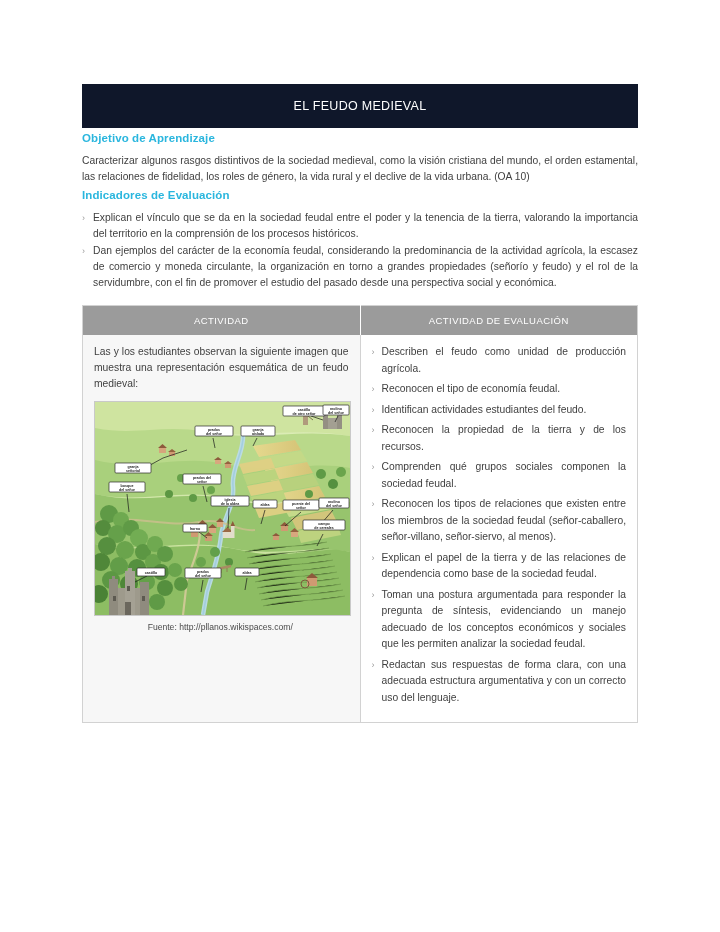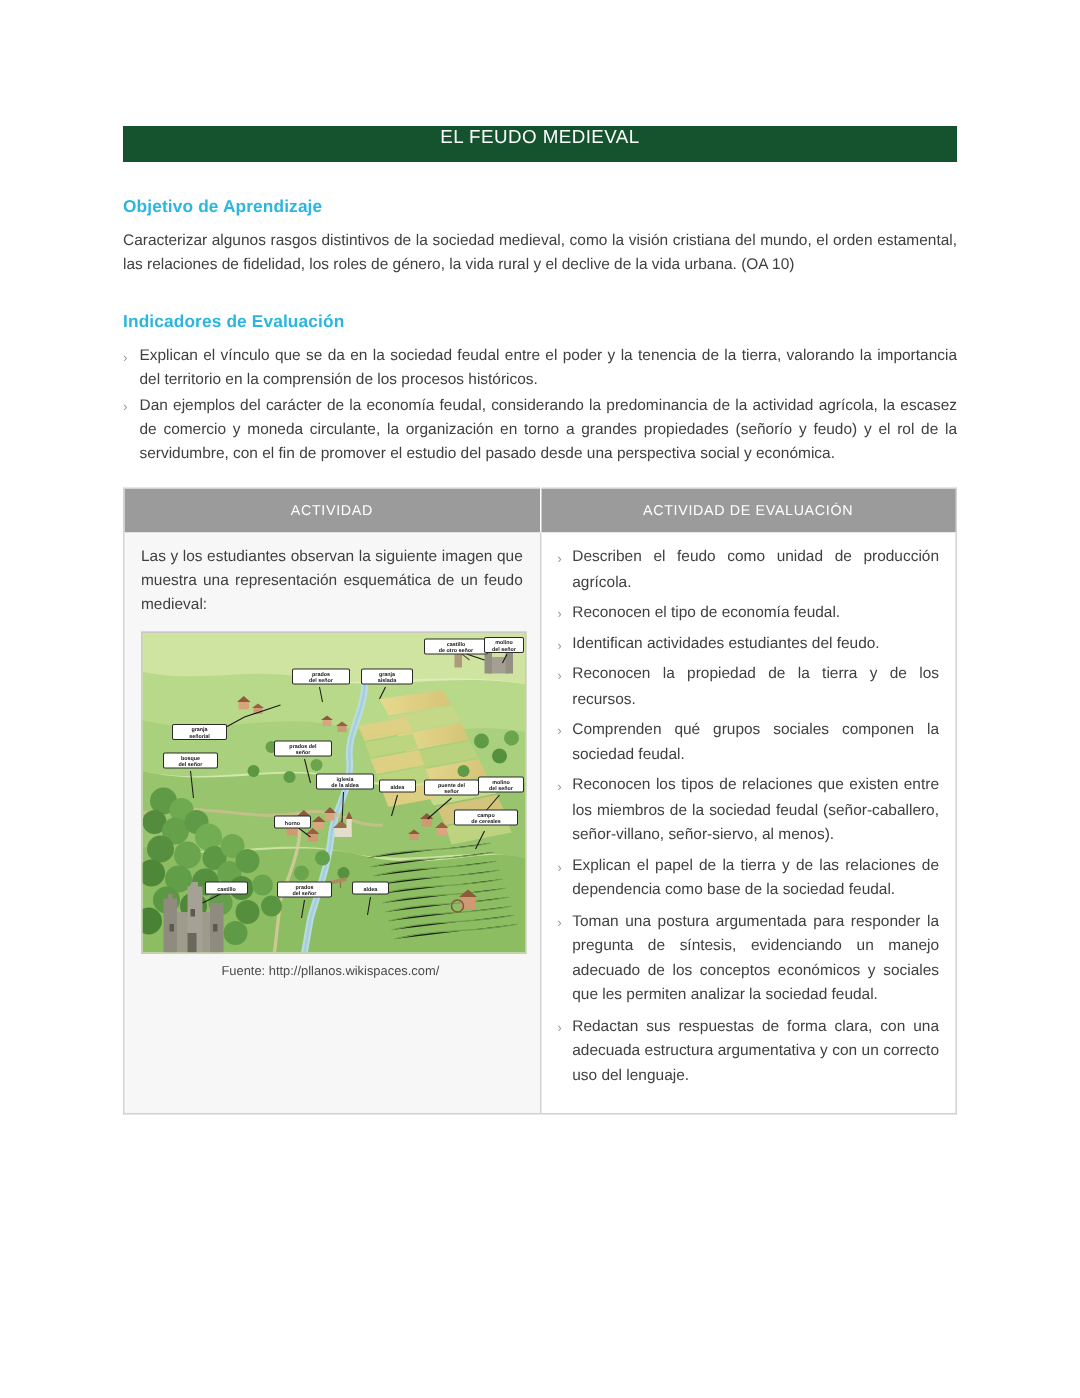--- a/index.html
+++ b/index.html
@@ -24,38 +24,39 @@
   }
   .content {
     position: absolute;
     left: 82px;
     top: 84px;
     width: 556px;
   }
 
   
   .title-bar {
-    background: #14532d;
-    height: 24px;
+    background: #0f172a;
+    height: 44px;
     display: flex;
+    align-items: center;
     justify-content: center;
   }
   .title-bar .title-text {
     color: #ffffff;
     font-size: 12.5px;
     letter-spacing: 0.3px;
     font-weight: 400;
   }
 
   
   .section-heading {
     color: #2ab6de;
     font-size: 11.5px;
     font-weight: bold;
-    margin-top: 24px;
+    margin-top: 4px;
     margin-bottom: 9px;
     letter-spacing: 0.1px;
   }
 
   
   .para {
     font-size: 10.3px;
     line-height: 16px;
     text-align: justify;
     color: #3f3f3f;

